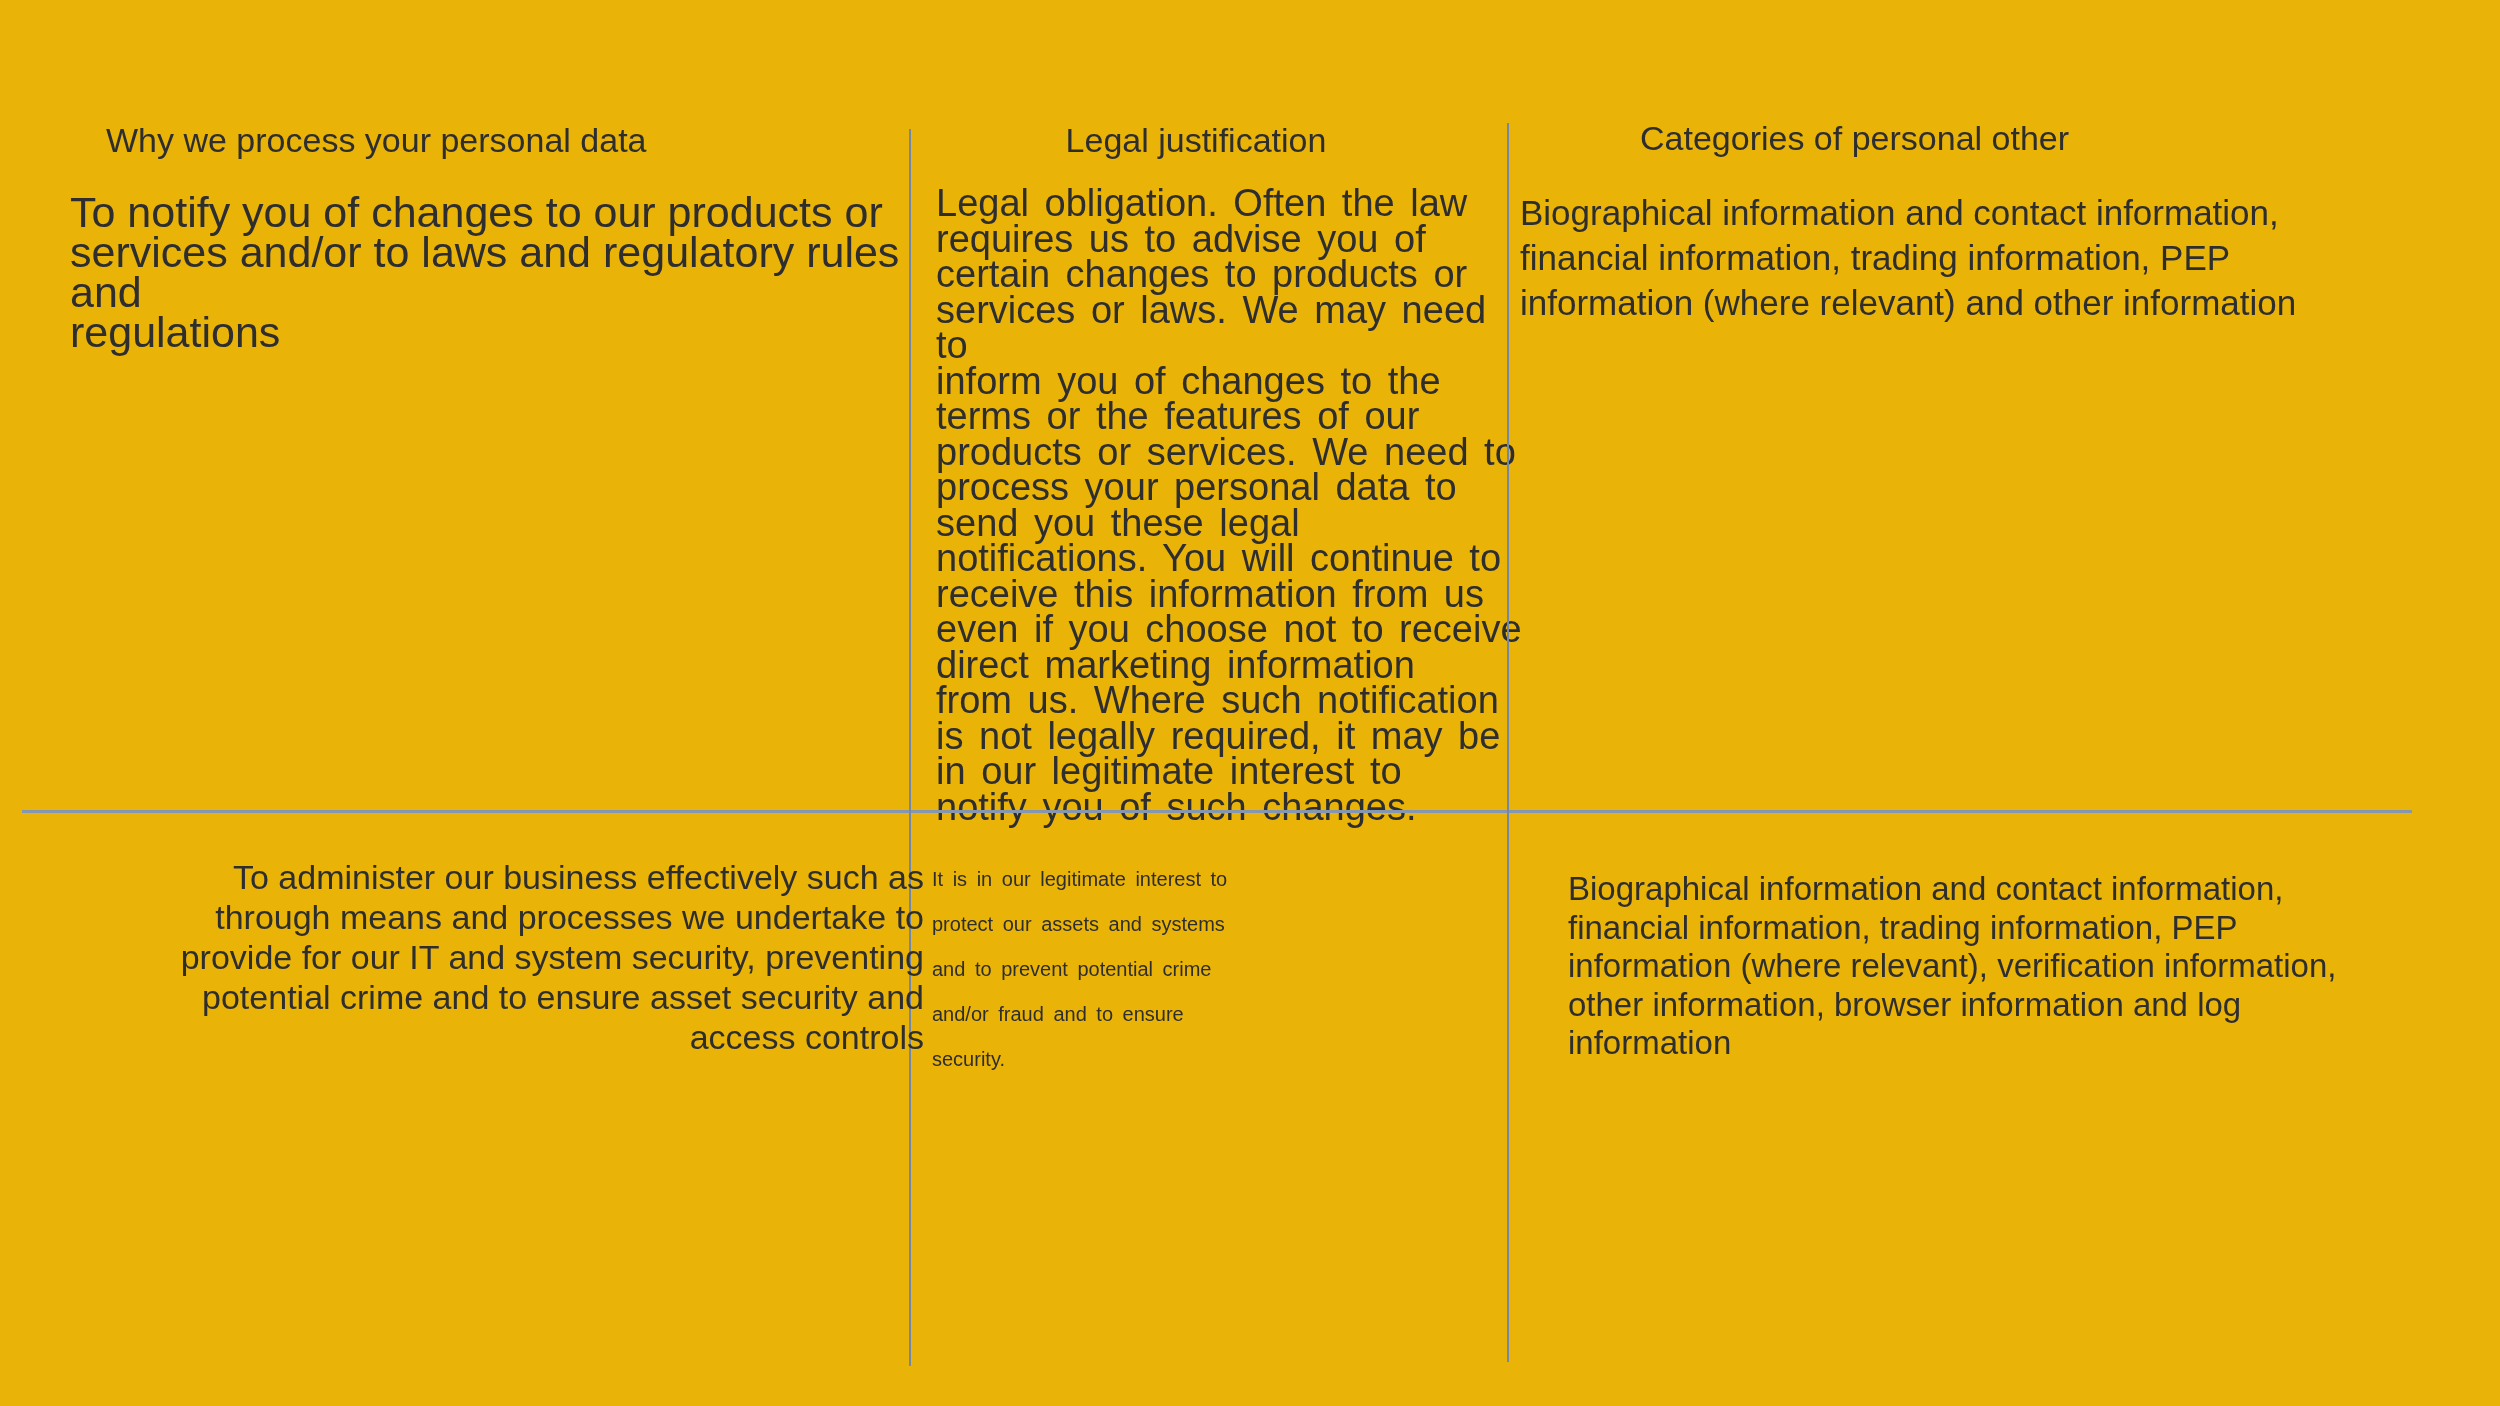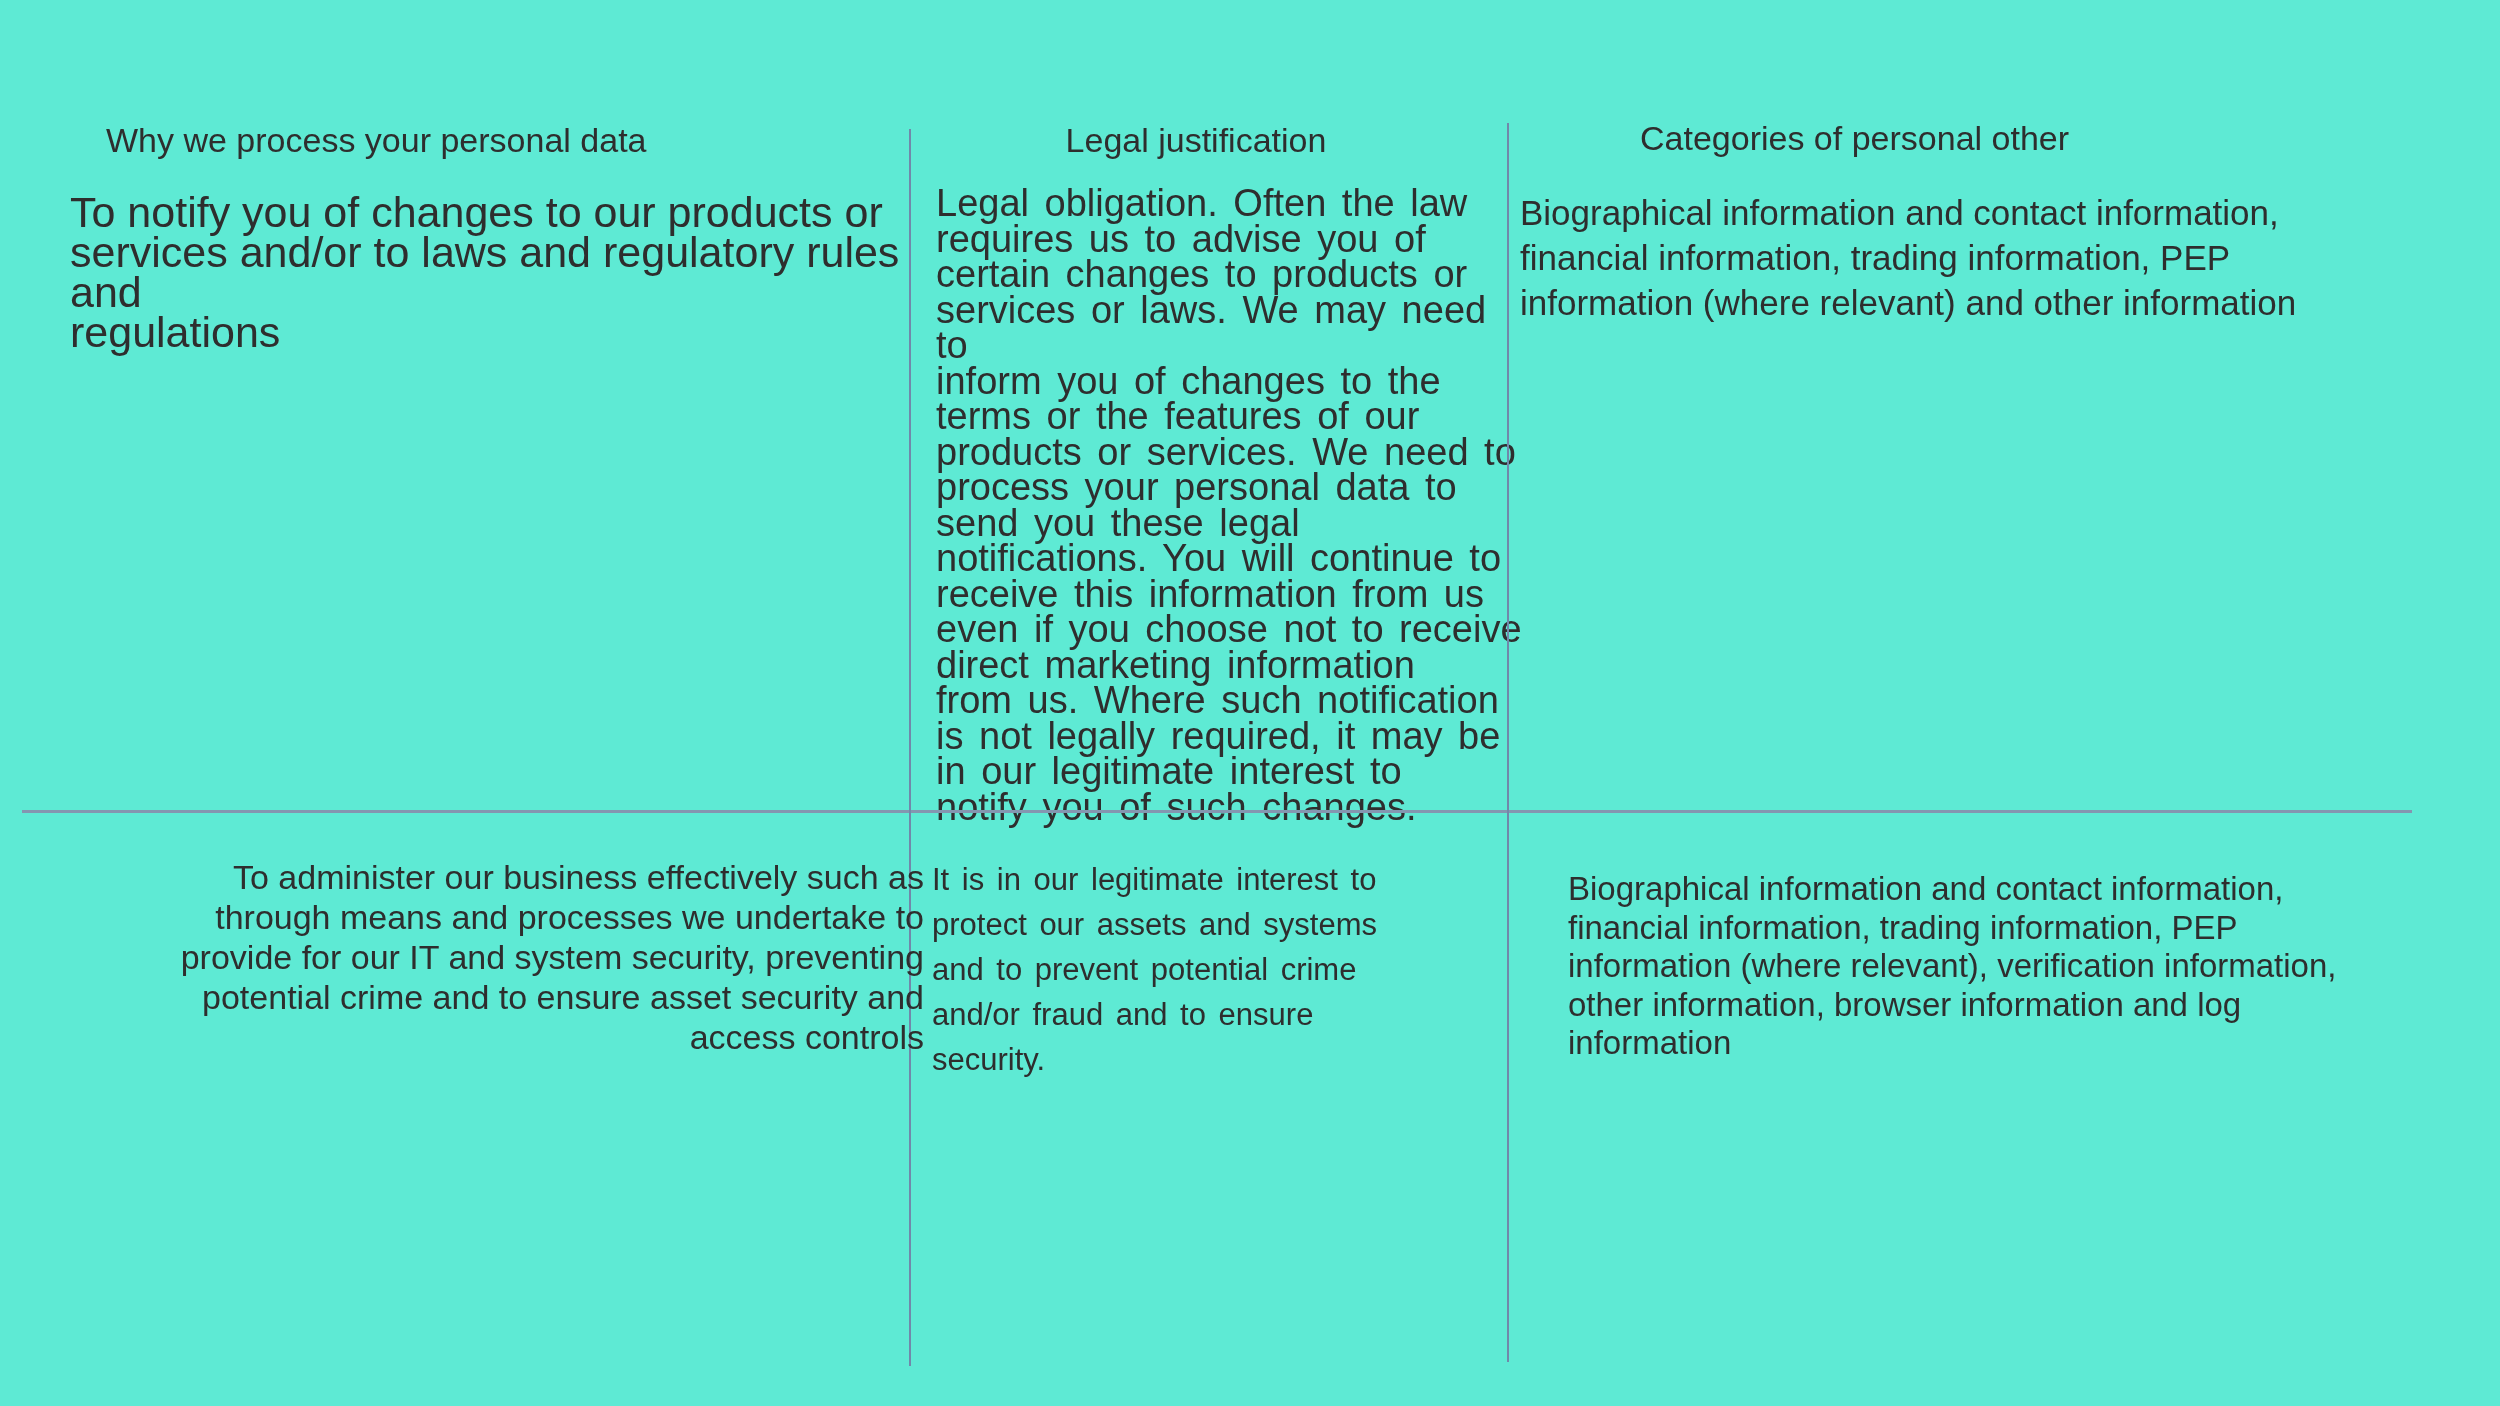--- a/index.html
+++ b/index.html
@@ -1,20 +1,20 @@
 <!DOCTYPE html>
 <html style="--divider: #8496B0; --column_rule: #7188AA; --text: #2E2E2E;"><head>
 <meta charset="utf-8">
 <style>
   html, body { margin: 0; padding: 0; background: #ffffff; }
   .page {
     position: relative;
     width: 2500px;
     height: 1406px;
-    background: #5eead4;
+    background: #eab308;
     font-family: "Liberation Sans", "DejaVu Sans", sans-serif;
     color: var(--text, #2e2e2e);
     overflow: hidden;
   }
   .col-header {
     position: absolute;
     font-size: 34px;
     line-height: 40px;
     white-space: nowrap;
   }
@@ -23,21 +23,21 @@
   .hdr3 { left: 1640px; top: 118px; }
 
   .cell {
     position: absolute;
     white-space: pre-line;
   }
   .r1c1 { left: 70px;   top: 192px; width: 865px; font-size: 43px; line-height: 40px; }
   .r1c2 { left: 936px;  top: 186px; width: 590px; font-size: 38px; line-height: 35.5px; word-spacing: 5px; }
   .r1c3 { left: 1520px; top: 190px; width: 905px; font-size: 35px; line-height: 45px; }
   .r2c1 { left: 52px;   top: 857px; width: 872px; font-size: 34px; line-height: 40px; text-align: right; }
-  .r2c2 { left: 932px;  top: 857px; width: 590px; font-size: 31px; line-height: 45px; word-spacing: 4px; }
+  .r2c2 { left: 932px;  top: 857px; width: 590px; font-size: 20px; line-height: 45px; word-spacing: 4px; }
   .r2c3 { left: 1568px; top: 870px; width: 935px; font-size: 33px; line-height: 38.5px; }
 
   .row-divider {
     position: absolute;
     left: 22px; top: 810px;
     width: 2390px; height: 3px;
     background: var(--divider, #8496B0);
   }
   .vline {
     position: absolute;

